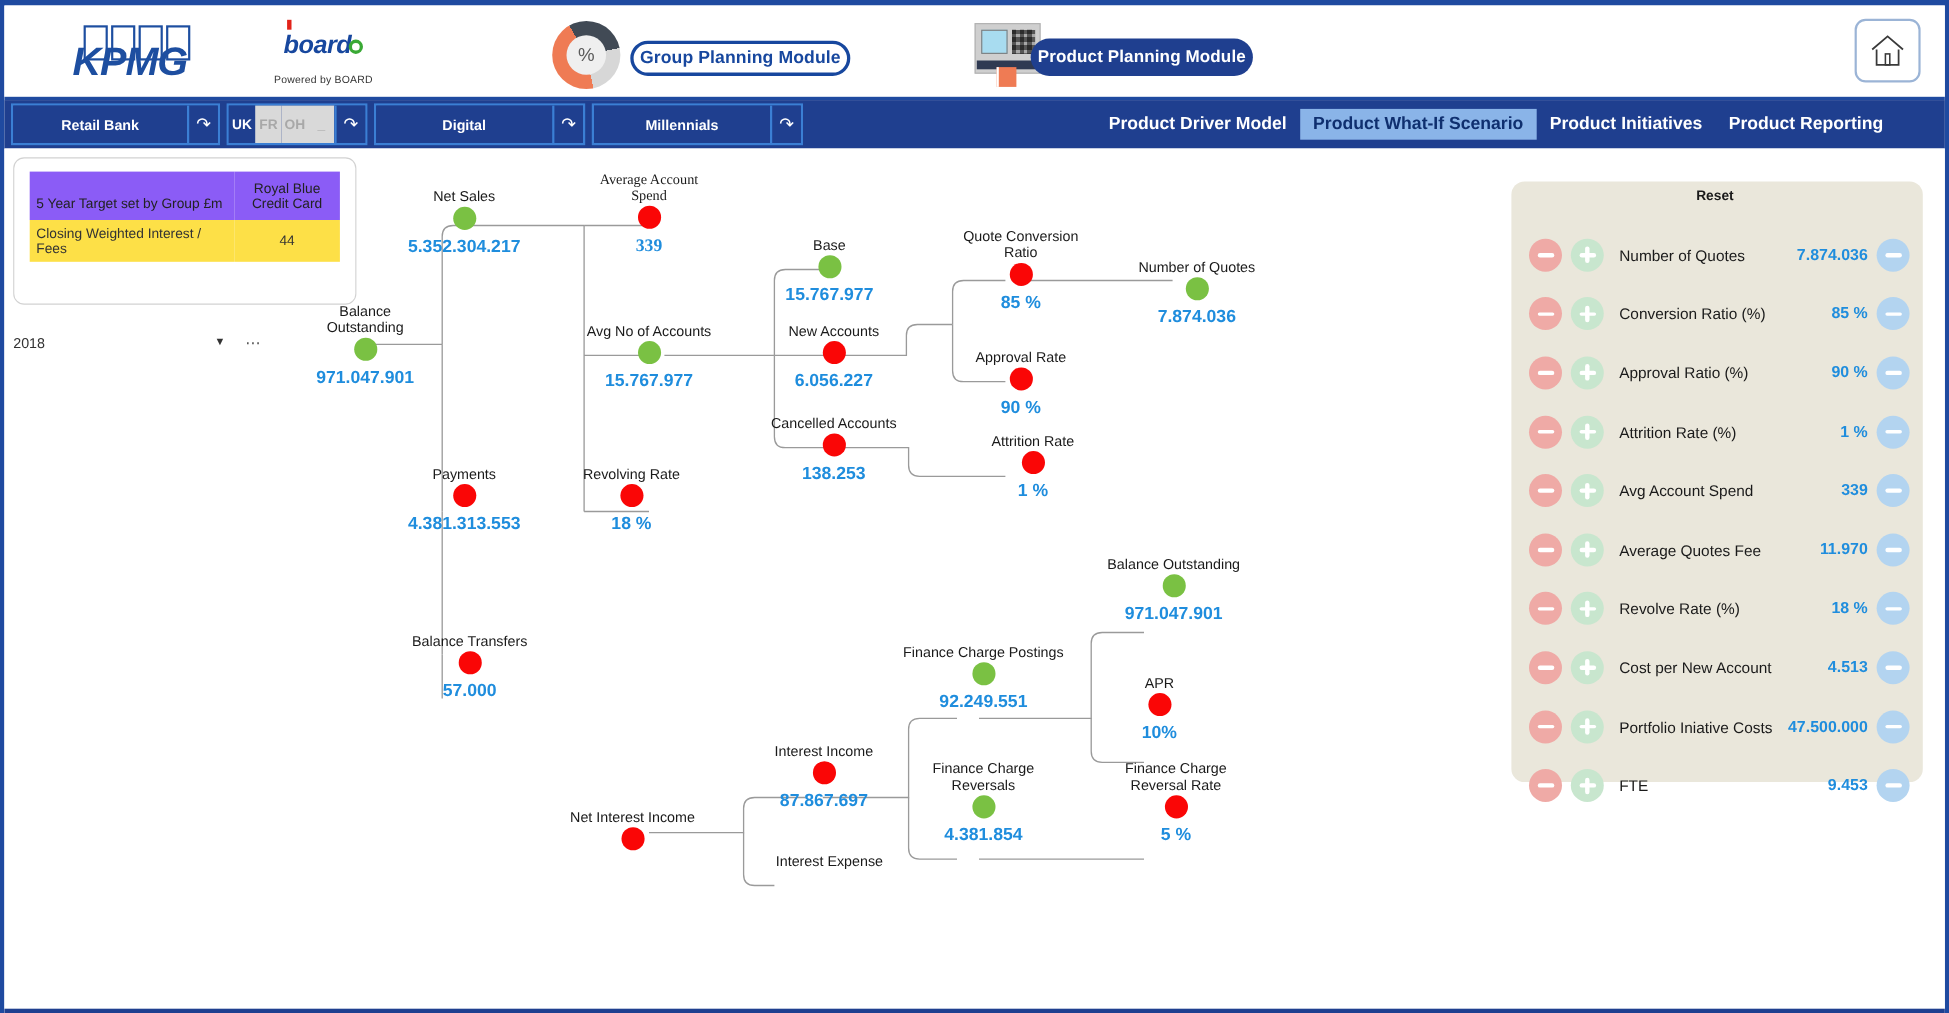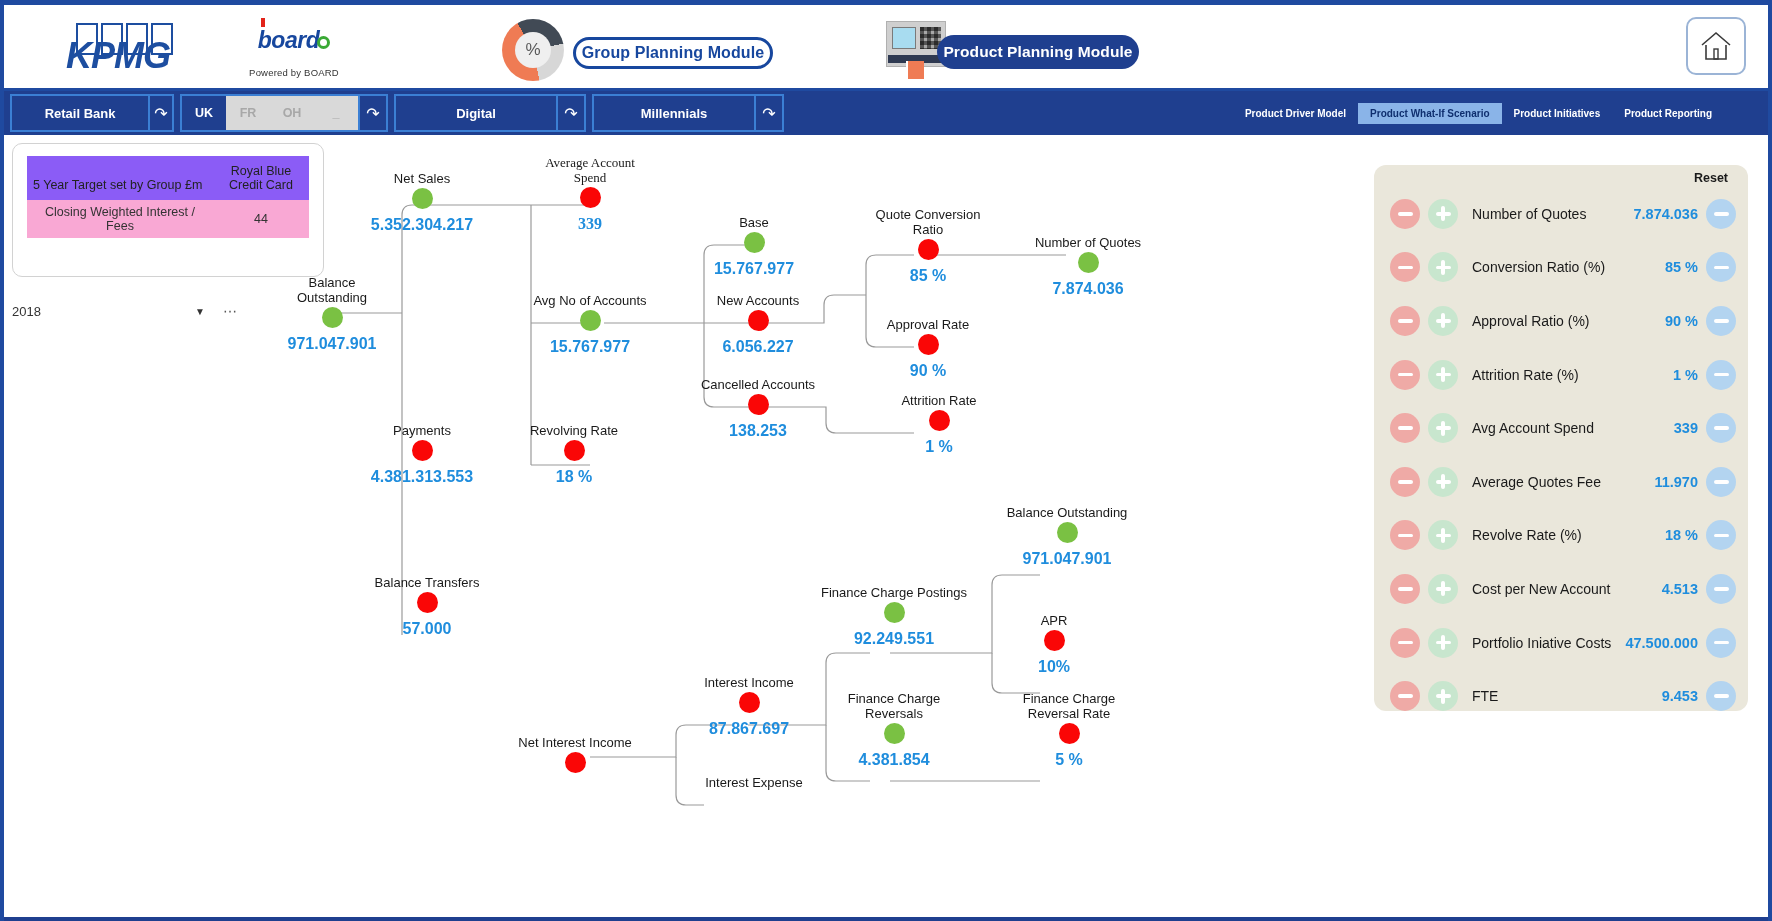--- a/index.html
+++ b/index.html
@@ -151,31 +151,31 @@
     display: flex; align-items: center; justify-content: center;
     color: #fff; font-weight: bold; font-size: 13px;
     padding: 0 10px; background: #1f3f8f;
   }
   .selgroup .seg.dim { background: #d9d9d9; color: #a8a8a8; }
   .selgroup .refresh {
     width: 28px; display: flex; align-items: center; justify-content: center;
     background: #1f3f8f; border-left: 2px solid #3b7fd4;
     color: #fff; font-size: 16px;
   }
-  .g-retail { width: 164px; }
+  .g-retail { width: 190px; }
   .g-retail .seg:first-child { width: 158px; }
-  .g-country .seg { width: 44px; font-size: 12.5px; }
+  .g-country .seg { width: 24px; font-size: 12.5px; }
   .g-digital .seg:first-child { width: 160px; }
   .g-mill .seg:first-child { width: 160px; }
   .navtabs {
     margin-left: auto; display: flex; align-items: center; gap: 0;
     padding-right: 44px;
   }
   .navtab {
-    color: #fff; font-weight: bold; font-size: 10px;
+    color: #fff; font-weight: bold; font-size: 16px;
     padding: 5px 12px; white-space: nowrap;
   }
   .navtab.active { background: #8ab4e8; color: #0f2f6f; }
 
   
   .canvas { position: relative; width: 100%; height: 788px; background: #fff; }
 
   
   .target-card {
     position: absolute; left: 8px; top: 8px;
@@ -184,21 +184,21 @@
     background: #fff; padding: 12px 14px 0 14px;
   }
   .tgt-table { width: 100%; border-collapse: collapse; font-size: 12.5px; }
   .tgt-table th {
     background: #8b5cf6; color: #222; font-weight: normal;
     padding: 8px 6px; vertical-align: bottom; text-align: left;
   }
   .tgt-table th.num { text-align: center; width: 96px; }
   .tgt-table td { padding: 5px 6px; color: #333; }
   .tgt-table td.num { text-align: center; }
-  .tgt-table tr.alt td { background: #f9a8d4; text-align: center; }
+  .tgt-table tr.alt td { background: #fde047; }
 
   
   .year-sel {
     position: absolute; left: 8px; top: 168px;
     width: 226px; display: flex; align-items: center;
     font-size: 13px; color: #333;
   }
   .year-sel .lbl { flex: 1; }
   .year-sel .caret { font-size: 10px; color: #333; margin-right: 18px; }
   .year-sel .dots { font-size: 14px; color: #555; letter-spacing: 1px; }
@@ -224,22 +224,22 @@
   }
 
   
   .ctrl-panel {
     position: absolute; right: 20px; top: 30px;
     width: 374px; height: 546px;
     background: #eae7db; border-radius: 12px;
     padding: 6px 12px 6px 16px;
   }
   .ctrl-reset {
-    text-align: right; font-size: 12.5px; font-weight: bold;
-    color: #1a1a1a; padding-right: 8px; margin-bottom: 2px;
+    text-align: center; font-size: 12.5px; font-weight: bold;
+    color: #1a1a1a; padding-right: 8px; margin-bottom: 20px;
   }
   .ctrl-row {
     display: flex; align-items: center; height: 53.6px;
   }
   .rbtn {
     width: 30px; height: 30px; border-radius: 50%;
     display: flex; align-items: center; justify-content: center;
     flex: none;
   }
   .rbtn.minus { background: #efaaa6; margin-right: 8px; }

